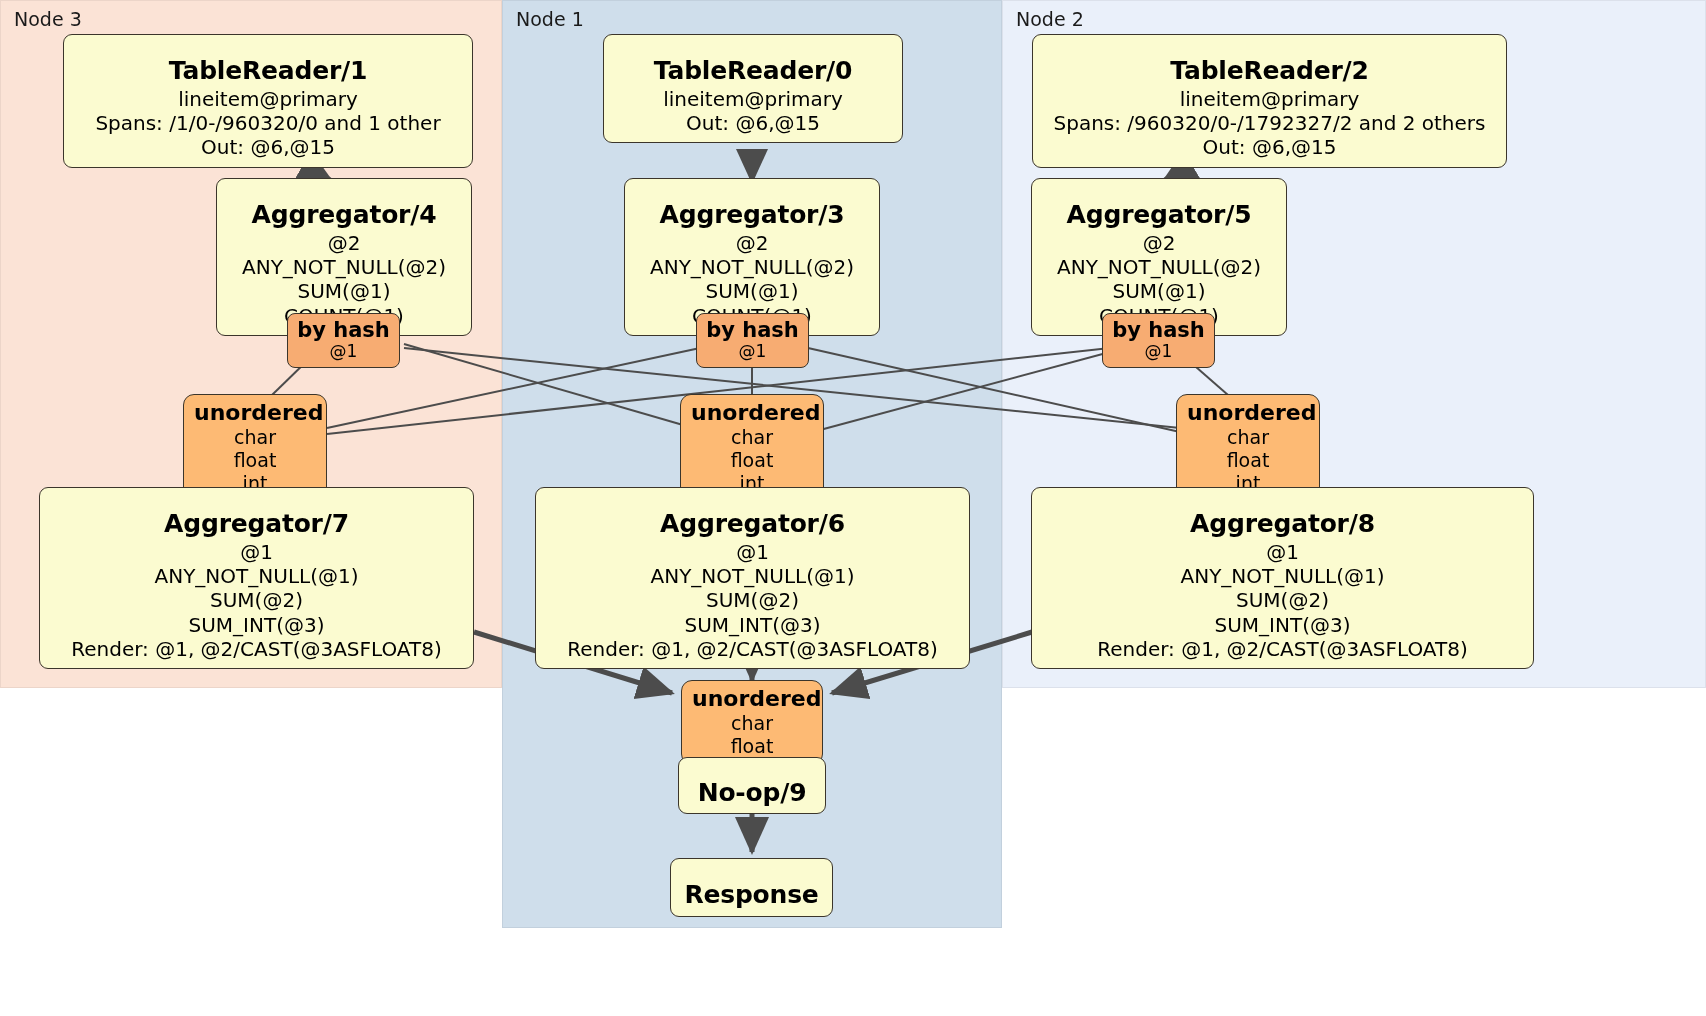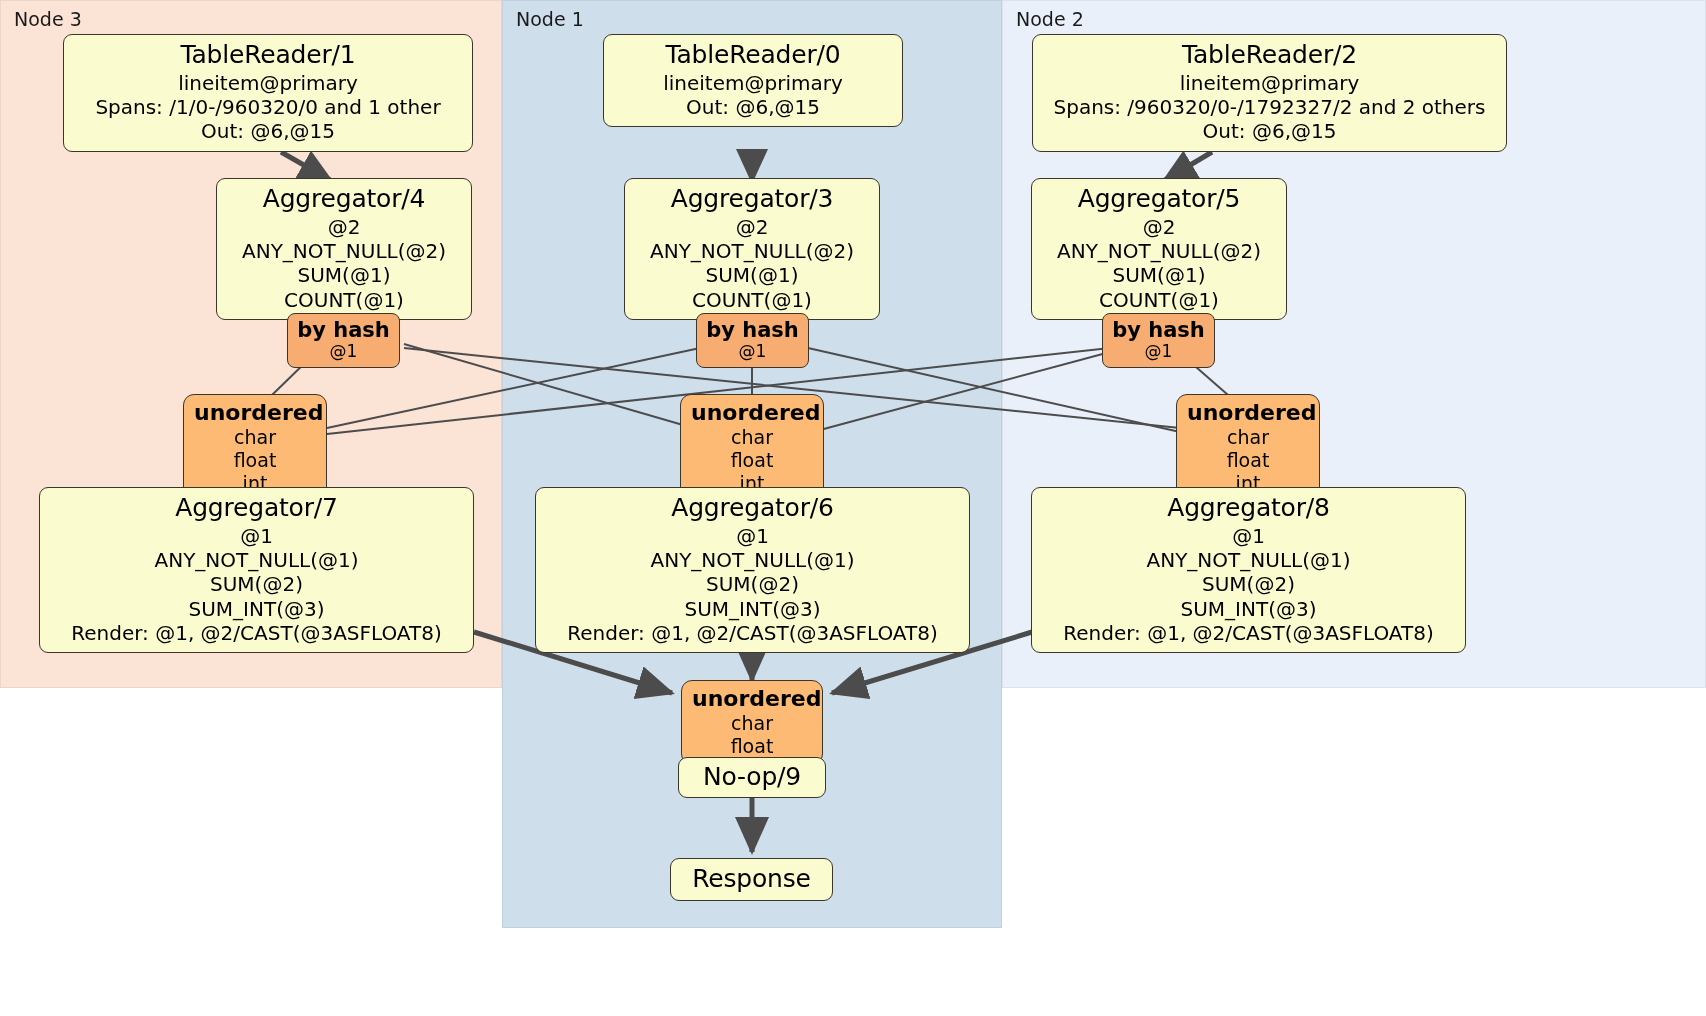--- a/index.html
+++ b/index.html
@@ -39,24 +39,25 @@
     position: absolute;
     background: #fbfbd0;
     border: 1.6px solid #3b352b;
     border-radius: 9px;
     text-align: center;
     color: #000;
     padding: 5px 10px 7px 10px;
     line-height: 1.22;
   }
   .proc .title {
-    font-weight: normal;
+    font-weight: bold;
     font-size: 25px;
     letter-spacing: -0.2px;
     white-space: nowrap;
+    margin-top: 16px;
   }
   .proc .line {
     font-size: 20px;
     white-space: nowrap;
   }
   .proc.compact .title {
     font-size: 25px;
   }
   
   .router {
@@ -228,21 +229,21 @@
 
   <div class="proc" style="left:535px; top:487px; width:435px;">
     <div class="title">Aggregator/6</div>
     <div class="line">@1</div>
     <div class="line">ANY_NOT_NULL(@1)</div>
     <div class="line">SUM(@2)</div>
     <div class="line">SUM_INT(@3)</div>
     <div class="line">Render: @1, @2/CAST(@3ASFLOAT8)</div>
   </div>
 
-  <div class="proc" style="left:1031px; top:487px; width:435px;">
+  <div class="proc" style="left:1031px; top:487px; width:503px;">
     <div class="title">Aggregator/8</div>
     <div class="line">@1</div>
     <div class="line">ANY_NOT_NULL(@1)</div>
     <div class="line">SUM(@2)</div>
     <div class="line">SUM_INT(@3)</div>
     <div class="line">Render: @1, @2/CAST(@3ASFLOAT8)</div>
   </div>
 
   <div class="sync" style="left:681px; top:680px; width:142px;">
     <div class="stitle">unordered</div>

